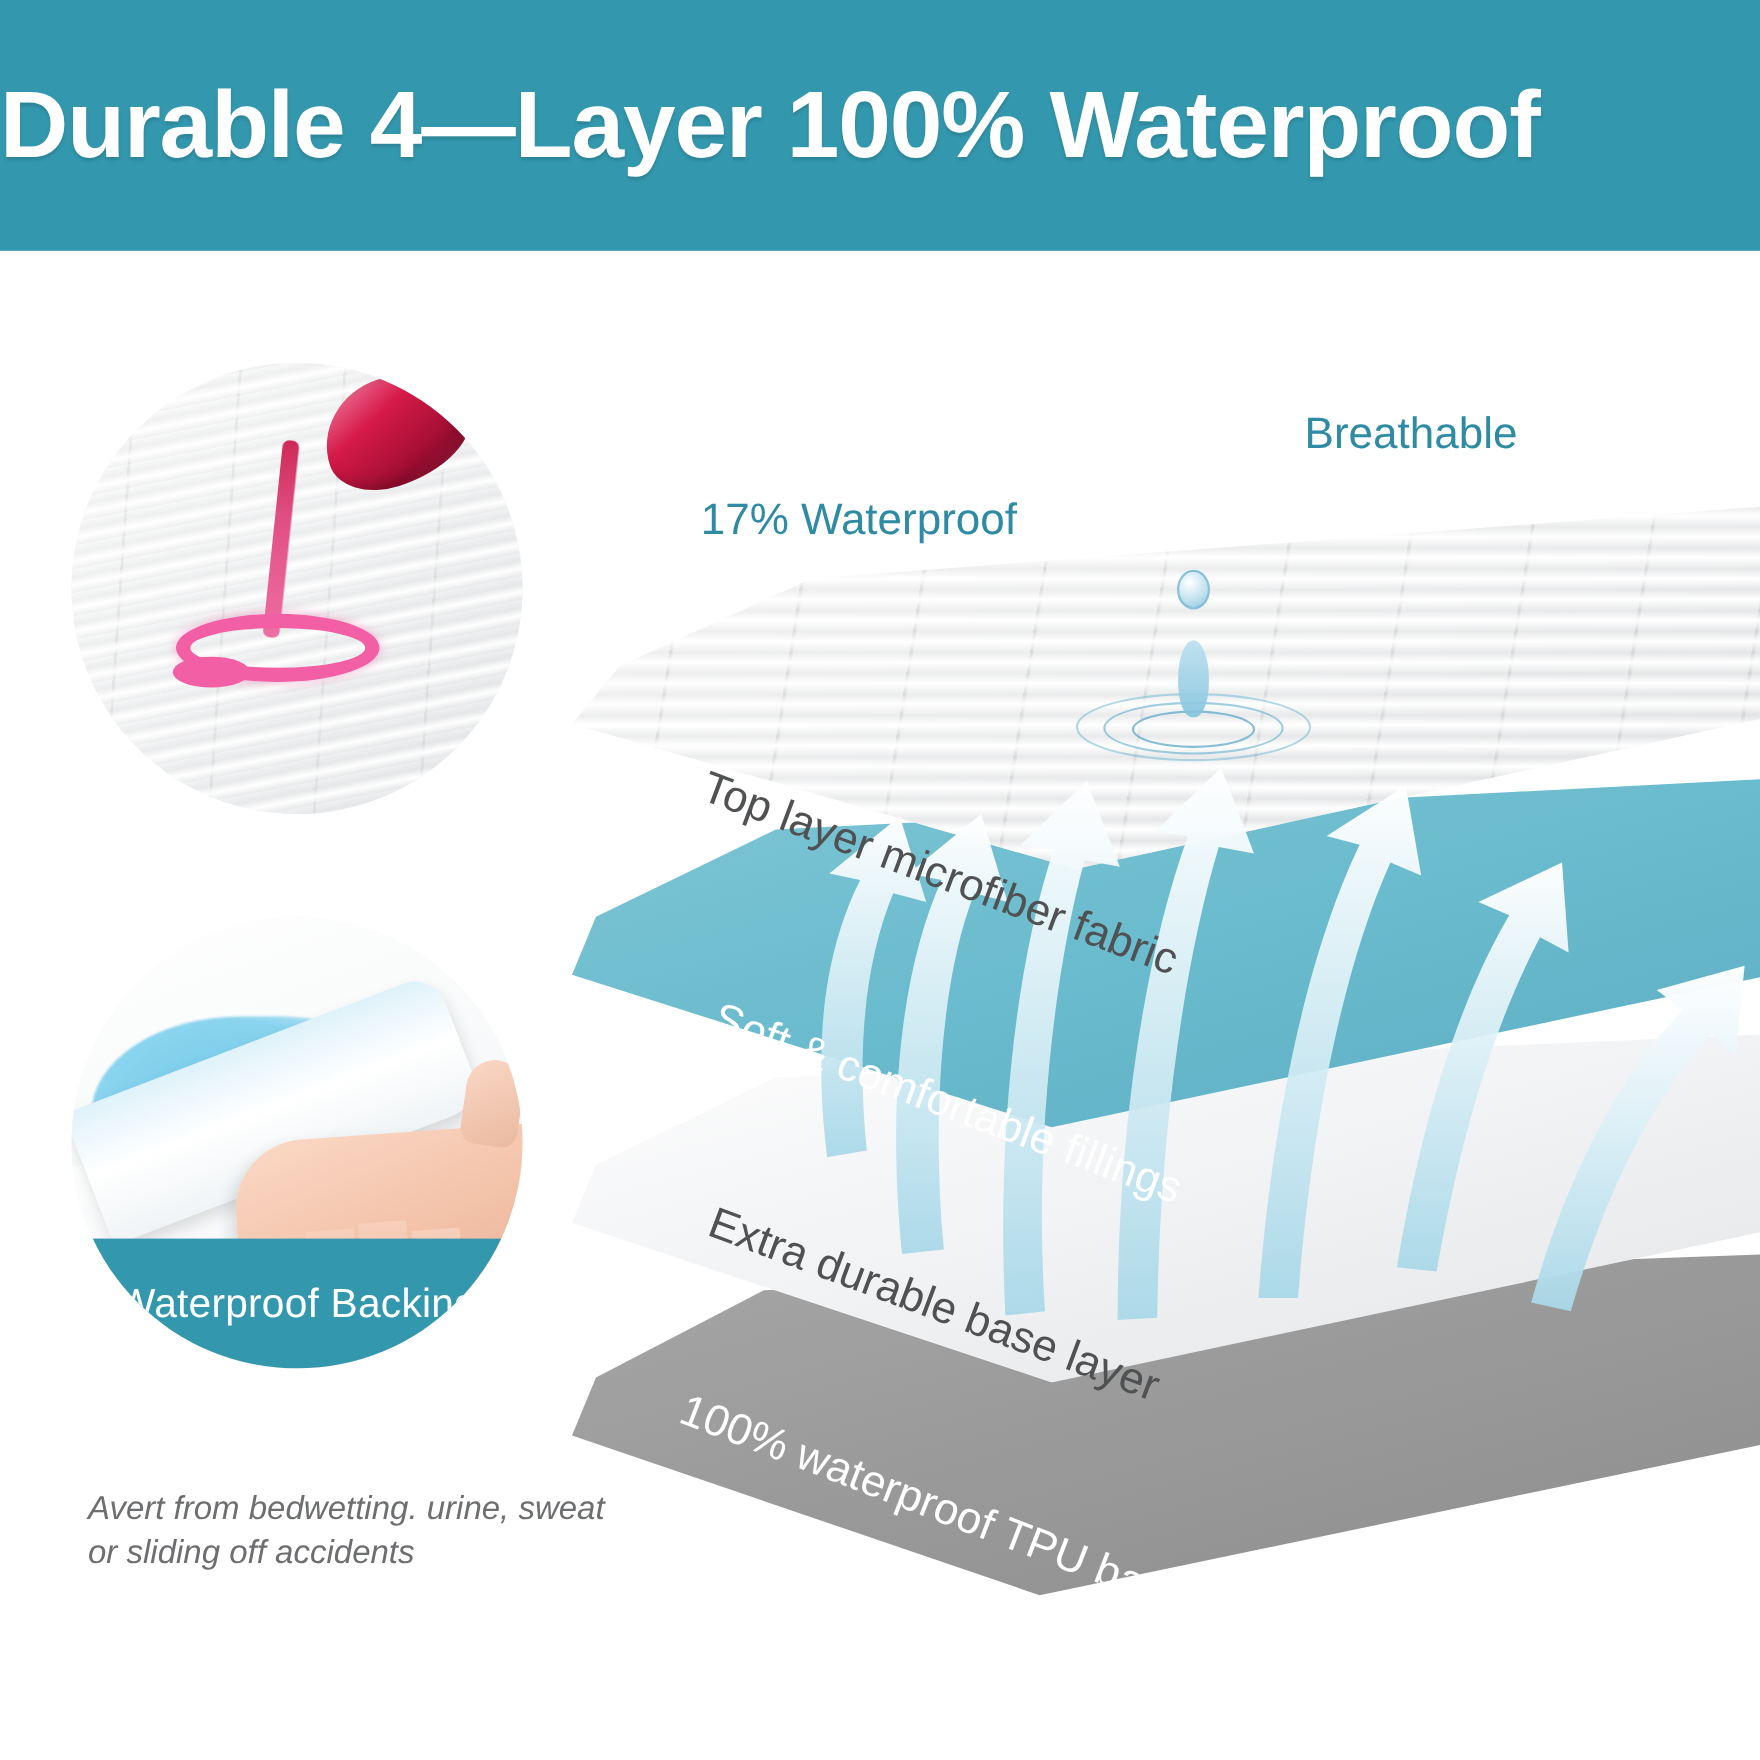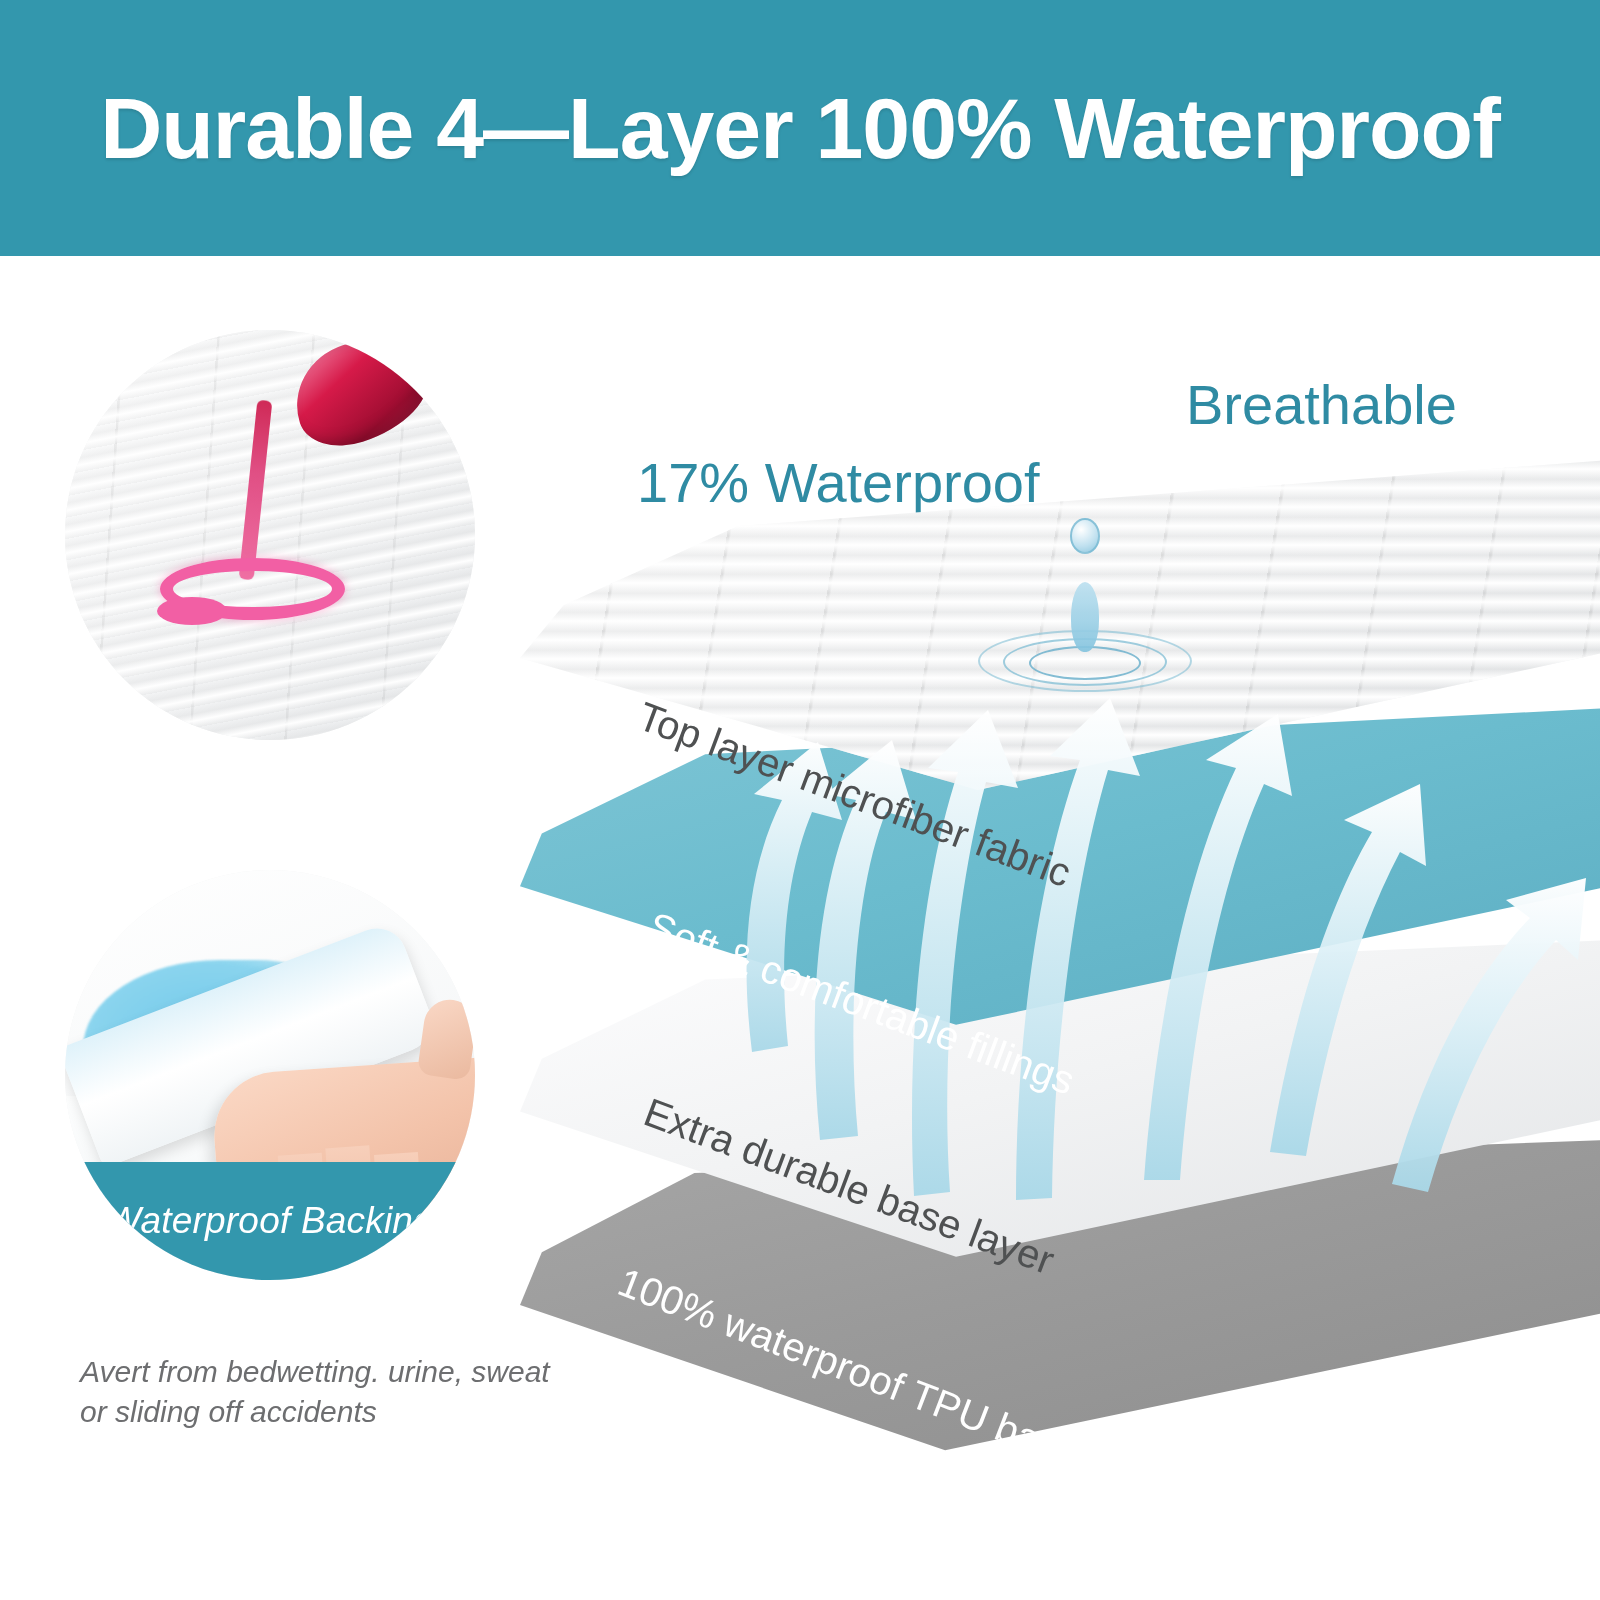--- a/index.html
+++ b/index.html
@@ -8,43 +8,43 @@
     width:1600px;height:1600px;
     background:#ffffff;
     font-family:"Liberation Sans","DejaVu Sans",sans-serif;
     overflow:hidden;
     position:relative;
   }
   #stage{position:relative;width:1600px;height:1600px;overflow:hidden;background:#fff;}
 
   
   .banner{
-    position:absolute;left:0;top:0;width:1600px;height:256px;
+    position:absolute;left:0;top:0;width:1600px;height:228px;
     background:#3397ad;
-    display:flex;align-items:center;justify-content:center;
+    display:flex;align-items:center;
   }
   .banner-title{
     color:#ffffff;
     font-size:86px;
     font-weight:bold;
     letter-spacing:-1px;
     white-space:nowrap;
     text-shadow:0 2px 3px rgba(0,0,0,.13);
   }
 
   
   .circle{
     position:absolute;
     width:410px;height:410px;
     border-radius:50%;
     overflow:hidden;
     background:#f3f4f4;
   }
   #circle-1{left:65px;top:330px;}
-  #circle-2{left:65px;top:870px;font-style:italic;}
+  #circle-2{left:65px;top:834px;}
 
   .circle-photo{position:absolute;inset:0;}
 
   .circle-caption{
     position:absolute;left:0;right:0;bottom:0;height:118px;
     background:#3397ad;
     display:flex;align-items:center;justify-content:center;
     color:#ffffff;font-size:37px;
     letter-spacing:.2px;
   }
@@ -144,21 +144,21 @@
   }
 
   
   .left-note{
     position:absolute;left:80px;top:1352px;width:500px;
     color:#6d6e70;font-size:30px;line-height:1.33;font-style:italic;
   }
 
   
   .callout{
-    position:absolute;color:#2f8ba3;font-size:56px;white-space:nowrap;
+    position:absolute;color:#2f8ba3;font-size:40px;white-space:nowrap;
   }
   #callout-waterproof{left:637px;top:450px;}
   #callout-breathable{left:1186px;top:372px;}
 
   
   .diagram{position:absolute;left:520px;top:440px;width:1090px;height:1130px;}
 
   .layer{
     position:absolute;
     left:0;

